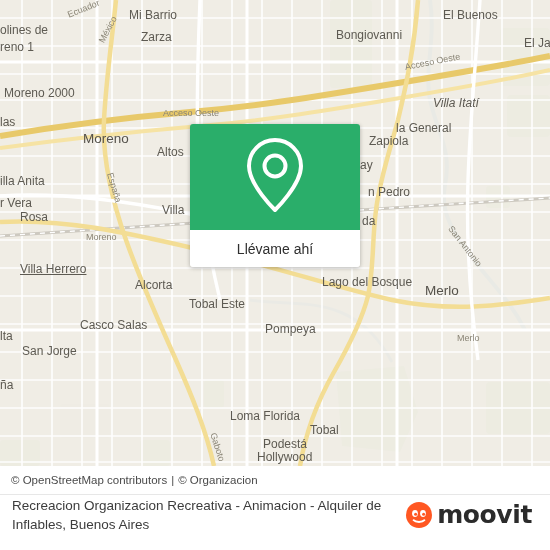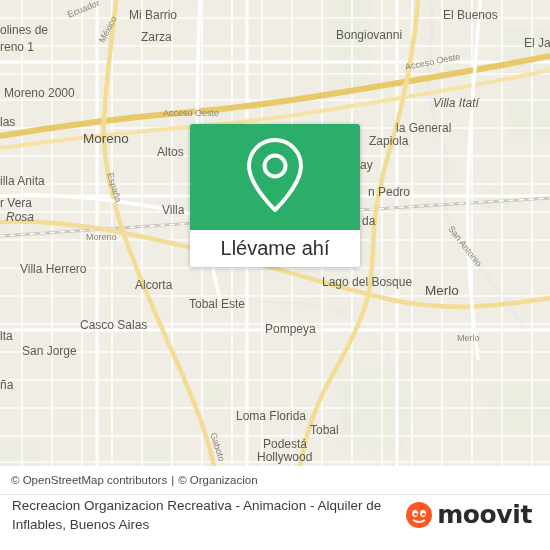--- a/index.html
+++ b/index.html
@@ -77,21 +77,21 @@
     transform: translate(-50%, -50%);
   }
   .popup-btn {
     width: 100%;
     height: 37px;
     background: #ffffff;
     display: flex;
     align-items: center;
     justify-content: center;
     color: #2f2f2f;
-    font-size: 20px;
+    font-size: 14px;
     cursor: pointer;
     border: none;
     font-family: "Liberation Sans", sans-serif;
   }
 
   
   .attrib {
     position: absolute;
     left: 0;
     top: 466px;
@@ -257,33 +257,33 @@
         <div class="lbl place" style="left: 0px; top: 148px; margin-top: 26px;">illa Anita</div>
         <div class="lbl placebig" style="left: 83px; top: 131px;">Moreno</div>
         <div class="lbl place" style="left: 157px; top: 145px;">Altos</div>
         <div class="lbl place" style="left: 433px; top: 96px; font-style: italic;">Villa Itatí</div>
         <div class="lbl place" style="left: 360px; top: 121px; padding-left: 36px;">la General</div>
         <div class="lbl place" style="left: 369px; top: 134px;">Zapiola</div>
         <div class="lbl place" style="left: 360px; top: 158px;">ay</div>
         <div class="lbl place" style="left: 368px; top: 185px;">n Pedro</div>
         <div class="lbl place" style="left: 362px; top: 214px;">da</div>
         <div class="lbl place" style="left: 0px; top: 196px;">r Vera</div>
-        <div class="lbl place" style="left: 6px; top: 210px; font-style: italic;">Rosa</div>
+        <div class="lbl place" style="left: 20px; top: 210px;">Rosa</div>
         <div class="lbl place" style="left: 162px; top: 203px;">Villa</div>
-        <div class="lbl place" style="left: 20px; top: 262px;">Villa Herrero</div>
+        <div class="lbl place" style="left: 20px; top: 262px; text-decoration: underline;">Villa Herrero</div>
         <div class="lbl place" style="left: 135px; top: 278px;">Alcorta</div>
         <div class="lbl place" style="left: 189px; top: 297px;">Tobal Este</div>
         <div class="lbl place" style="left: 322px; top: 275px;">Lago del Bosque</div>
         <div class="lbl placebig" style="left: 425px; top: 283px;">Merlo</div>
         <div class="lbl place" style="left: 80px; top: 318px;">Casco Salas</div>
         <div class="lbl place" style="left: 0px; top: 329px;">lta</div>
         <div class="lbl place" style="left: 22px; top: 344px;">San Jorge</div>
         <div class="lbl place" style="left: 0px; top: 378px;">ña</div>
         <div class="lbl place" style="left: 265px; top: 322px;">Pompeya</div>
-        <div class="lbl place" style="left: 236px; top: 409px;">Loma Florida</div>
+        <div class="lbl place" style="left: 230px; top: 409px;">Loma Florida</div>
         <div class="lbl place" style="left: 310px; top: 423px;">Tobal</div>
         <div class="lbl place" style="left: 263px; top: 437px;">Podestá</div>
         <div class="lbl place" style="left: 257px; top: 450px;">Hollywood</div>
         <div class="lbl road rot" style="left: 68px; top: 10px; transform: rotate(-22deg);">Ecuador</div>
         <div class="lbl road rot" style="left: 101px; top: 37px; transform: rotate(-62deg);">México</div>
         <div class="lbl road rot" style="left: 405px; top: 62px; transform: rotate(-11deg);">Acceso Oeste</div>
         <div class="lbl road rot" style="left: 163px; top: 108px; transform: rotate(0deg);">Acceso Oeste</div>
         <div class="lbl road rot" style="left: 110px; top: 168px; transform: rotate(74deg);">España</div>
         <div class="lbl road rot" style="left: 86px; top: 232px; transform: rotate(0deg);">Moreno</div>
         <div class="lbl road rot" style="left: 450px; top: 222px; transform: rotate(52deg);">San Antonio</div>

